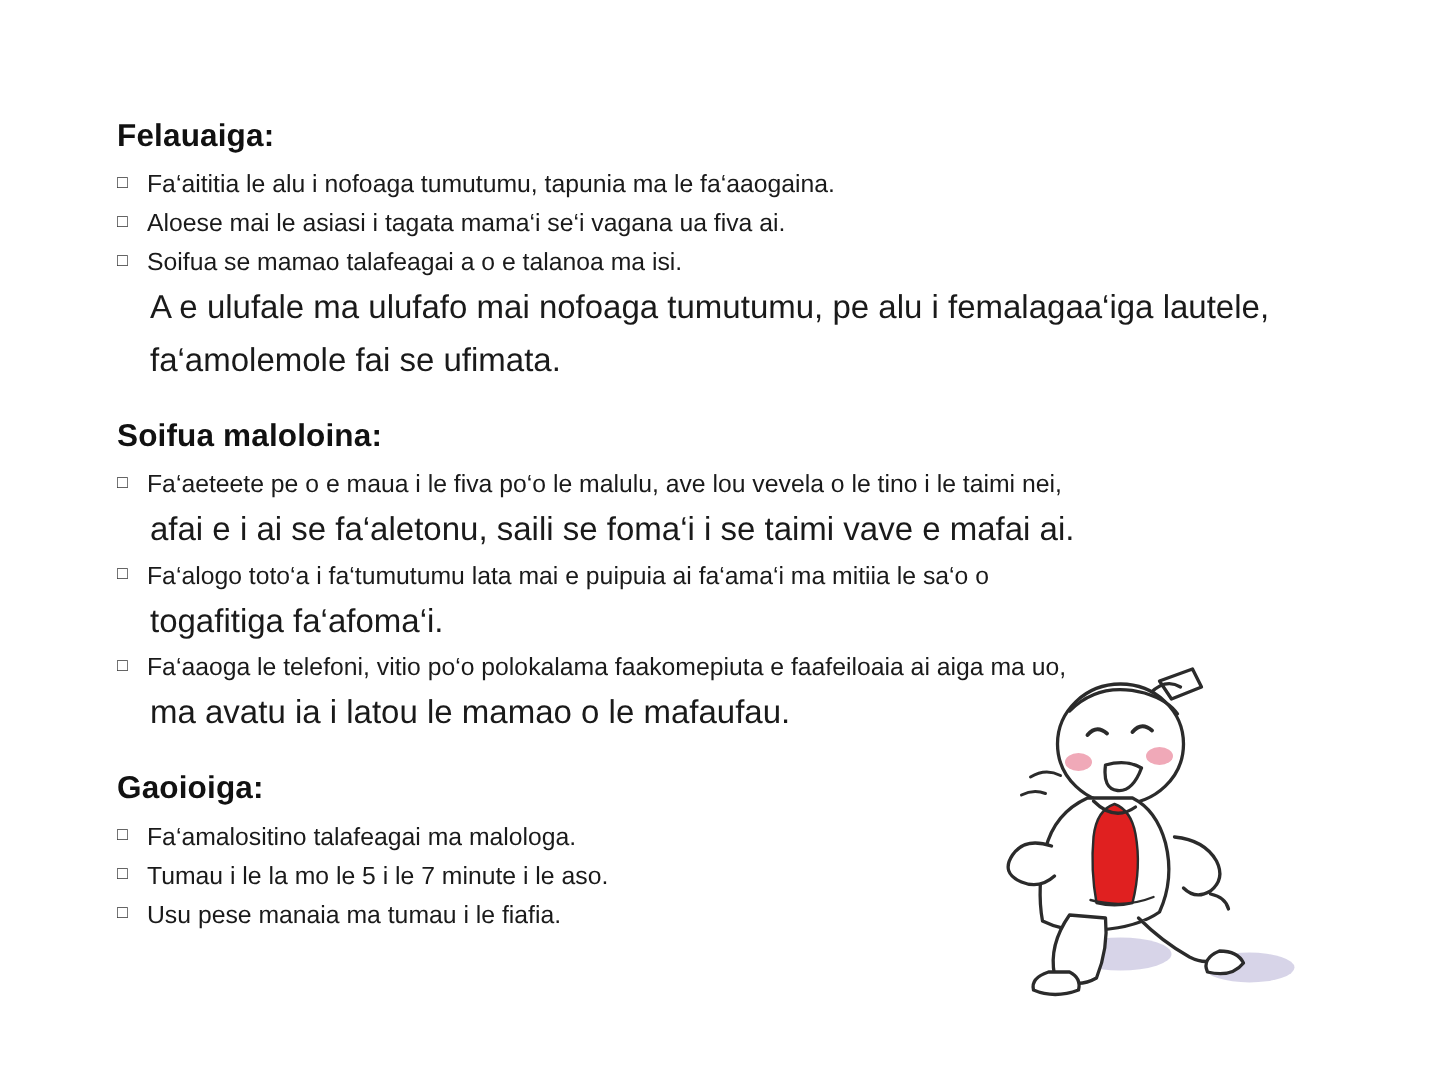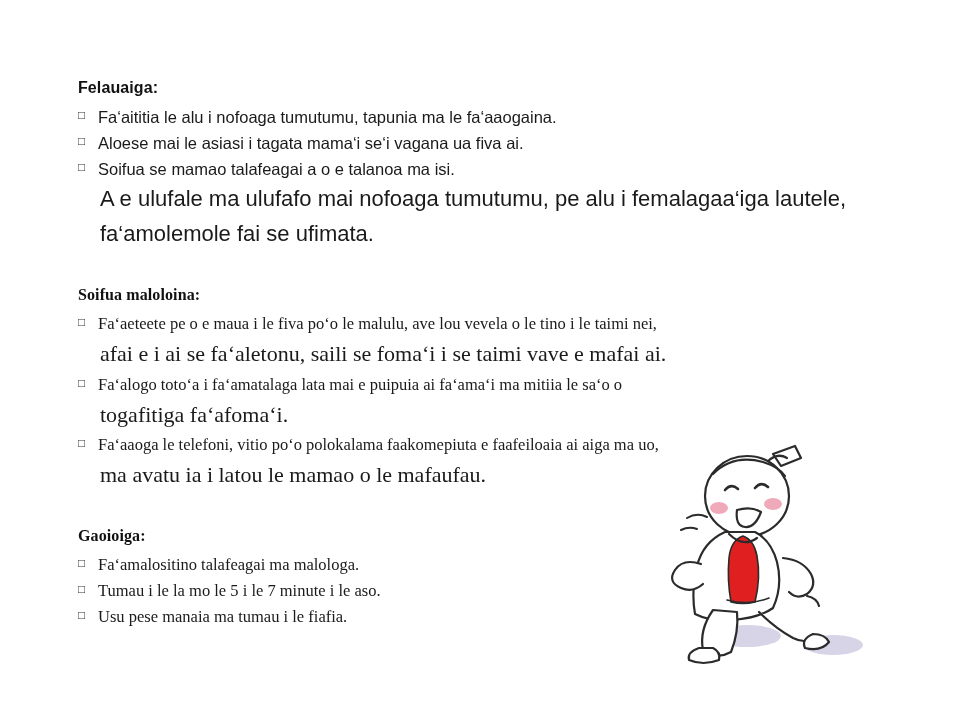--- a/index.html
+++ b/index.html
@@ -23,25 +23,24 @@
   .content {
     position: absolute;
     left: 78px;
     top: 78px;
     width: 820px;
   }
   .section {
     margin-bottom: 0;
   }
   .section + .section {
-    margin-top: 33px;
-    font-family: Liberation Serif, serif;
+    margin-top: 20px;
   }
   .heading {
-    font-size: 16px;
+    font-size: 21px;
     font-weight: bold;
     color: #111111;
     letter-spacing: 0.1px;
     margin: 0 0 6px 0;
     line-height: 1.25;
   }
   .bullet-row {
     display: flex;
     align-items: flex-start;
     font-size: 16.5px;
@@ -105,21 +104,21 @@
     <div class="section">
       <div class="heading">Soifua maloloina:</div>
 
       <div class="bullet-row">
         <span class="bullet-mark">□</span>
         <span class="bullet-text">Fa‘aeteete pe o e maua i le fiva po‘o le malulu,  ave lou vevela o le tino i le taimi nei,</span>
       </div>
       <div class="cont-line">afai e i ai se fa‘aletonu, saili se foma‘i i se taimi vave e mafai ai.</div>
       <div class="bullet-row">
         <span class="bullet-mark">□</span>
-        <span class="bullet-text">Fa‘alogo toto‘a i fa‘amatalaga lata mai e puipuia ai fa‘ama‘i ma mitiia le sa‘o o</span>
+        <span class="bullet-text">Fa‘alogo toto‘a i fa‘tumutumu lata mai e puipuia ai fa‘ama‘i ma mitiia le sa‘o o</span>
       </div>
       <div class="cont-line">togafitiga fa‘afoma‘i.</div>
       <div class="bullet-row">
         <span class="bullet-mark">□</span>
         <span class="bullet-text">Fa‘aaoga le telefoni, vitio po‘o polokalama faakomepiuta e faafeiloaia ai aiga ma uo,</span>
       </div>
       <div class="cont-line">ma avatu ia i latou le mamao o le mafaufau.</div>
     </div>
 
     <div class="section">

